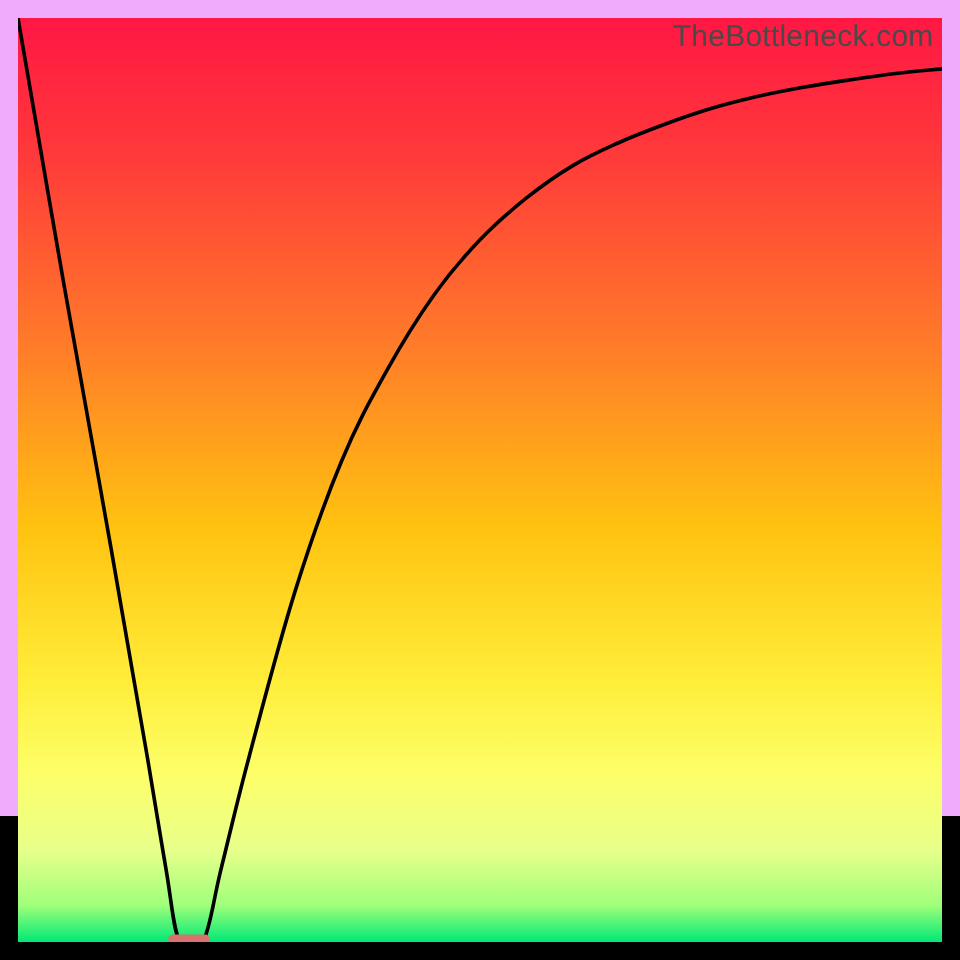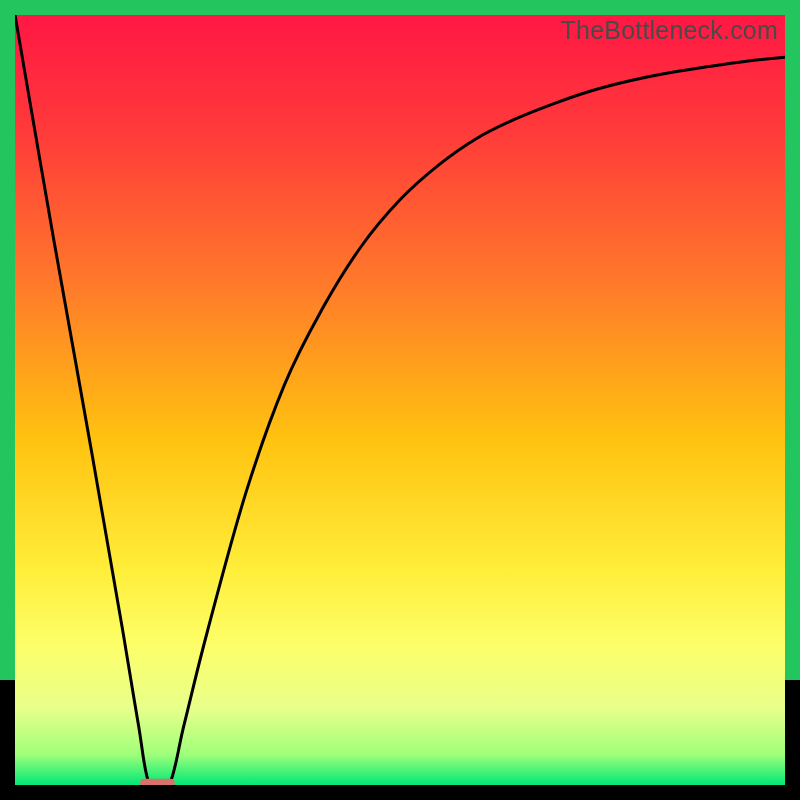--- a/index.html
+++ b/index.html
@@ -7,21 +7,21 @@
     padding: 0;
     width: 800px;
     height: 800px;
     background: #000;
     overflow: hidden;
   }
   .chart-container {
     position: relative;
     width: 800px;
     height: 680px;
-    background: #22c55e;
+    background: #f0abfc;
   }
   .plot-area {
     position: absolute;
     left: 15px;
     top: 15px;
     width: 770px;
     height: 770px;
   }
   .watermark {
     position: absolute;

